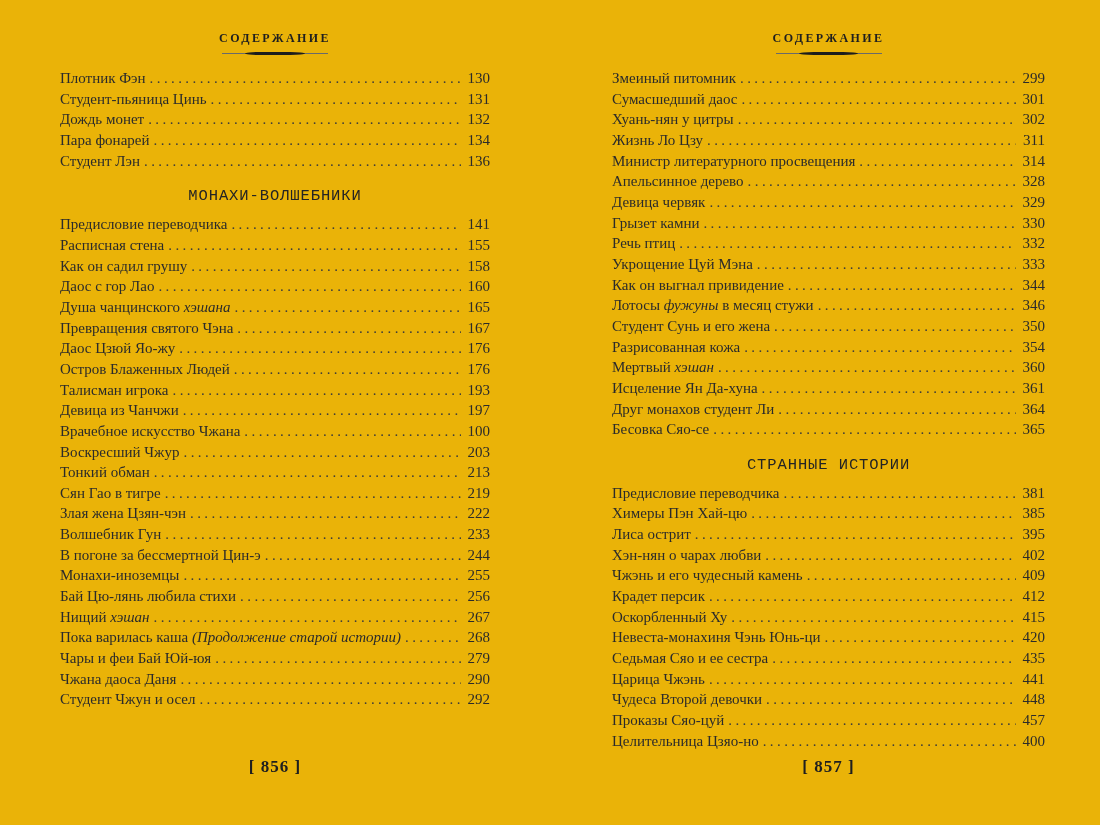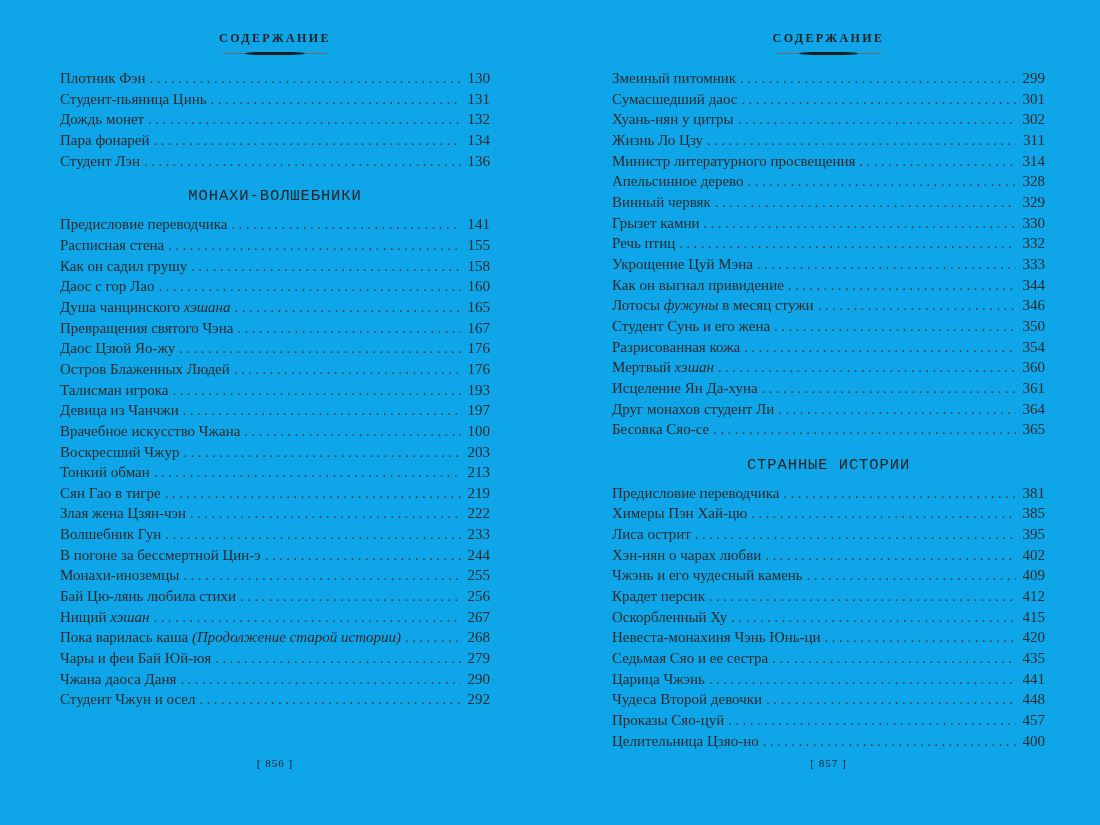--- a/index.html
+++ b/index.html
@@ -3,21 +3,21 @@
 <meta charset="utf-8">
 <style>
   html, body { margin: 0; padding: 0; }
   body {
     width: 1100px; height: 825px;
     background: #ffffff;
     font-family: "Liberation Serif", "DejaVu Serif", serif;
     color: #2b2b2b;
     overflow: hidden;
   }
-  .spread { position: relative; width: 1100px; height: 825px; background: #0ea5e9; }
+  .spread { position: relative; width: 1100px; height: 825px; background: #eab308; }
   .page { position: absolute; top: 30px; height: 795px; }
   .page-left  { left: 60px;  width: 430px; }
   .page-right { left: 612px; width: 433px; }
 
   .page-header {
     text-align: center;
     font-weight: bold;
     font-size: 12px;
     letter-spacing: 2.4px;
     color: #1f1f1f;
@@ -72,22 +72,22 @@
     color: #242424;
     margin: 15px 0 7px 0;
     line-height: 21px;
     font-family: Liberation Mono, monospace;
   }
 
   .folio {
     position: absolute;
     top: 727px; left: 0; right: 0;
     text-align: center;
-    font-weight: normal;
-    font-size: 11px;
+    font-weight: bold;
+    font-size: 17px;
     letter-spacing: 1px;
     color: #1f1f1f;
   }
 </style>
 </head>
 <body>
 
 <div class="spread">
 
   <section class="page page-left">
@@ -272,21 +272,21 @@
           <span class="toc-title">Министр литературного просвещения</span>
           <span class="toc-dots"></span>
           <span class="toc-page">314</span>
         </div>
         <div class="toc-row">
           <span class="toc-title">Апельсинное дерево</span>
           <span class="toc-dots"></span>
           <span class="toc-page">328</span>
         </div>
         <div class="toc-row">
-          <span class="toc-title">Винный червяк</span>
+          <span class="toc-title">Девица червяк</span>
           <span class="toc-dots"></span>
           <span class="toc-page">329</span>
         </div>
         <div class="toc-row">
           <span class="toc-title">Грызет камни</span>
           <span class="toc-dots"></span>
           <span class="toc-page">330</span>
         </div>
         <div class="toc-row">
           <span class="toc-title">Речь птиц</span>

